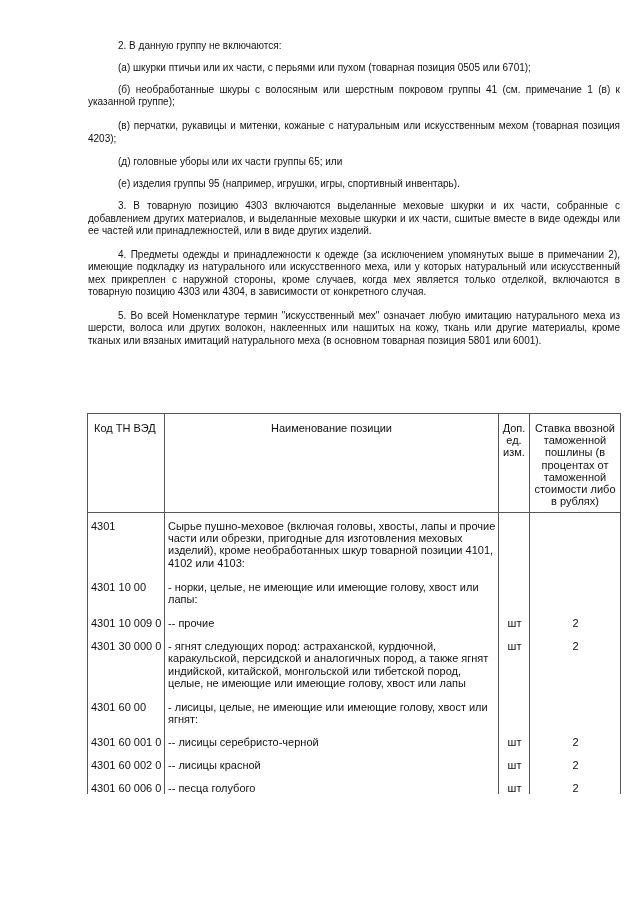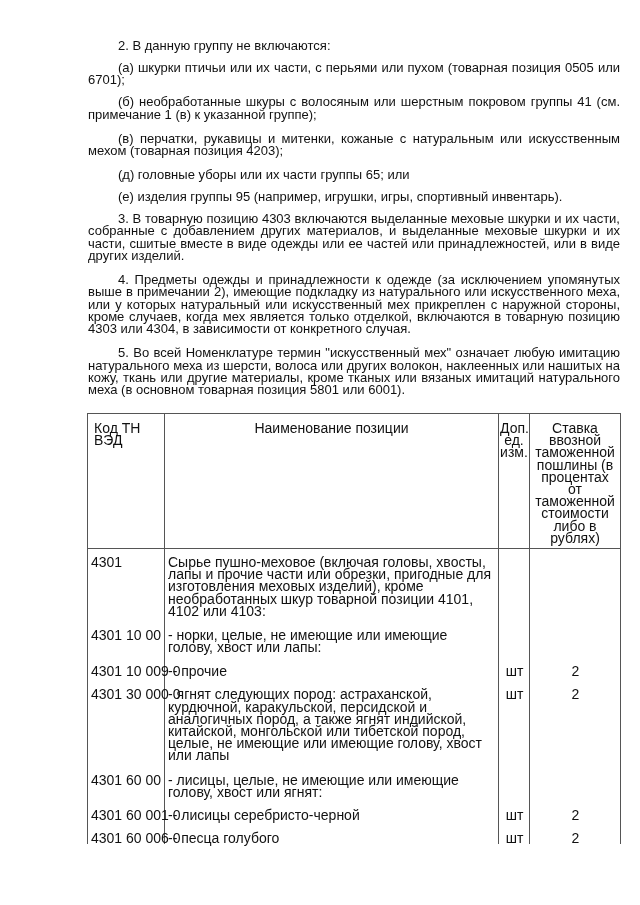--- a/index.html
+++ b/index.html
@@ -15,37 +15,37 @@
       font-family: "Liberation Sans", sans-serif;
       color: #111111;
     }
     .page {
       position: absolute;
       left: 88px;
       top: 40px;
       width: 532px;
     }
     .para {
-      font-size: 13px;
+      font-size: 10px;
       line-height: 12.4px;
       text-align: justify;
       text-indent: 30px;
       margin: 0 0 11.4px 0;
     }
     .para.tight {
       margin-bottom: 9.6px;
     }
     table.tnved {
       position: absolute;
       left: 87px;
       top: 413px;
       width: 533px;
       border-collapse: collapse;
       table-layout: fixed;
-      font-size: 14px;
+      font-size: 11px;
       line-height: 12.2px;
     }
     table.tnved col.c-code { width: 77px; }
     table.tnved col.c-name { width: 334px; }
     table.tnved col.c-unit { width: 31px; }
     table.tnved col.c-rate { width: 91px; }
     table.tnved th {
       font-weight: normal;
       vertical-align: top;
       padding: 8px 3px 4px 3px;
@@ -129,20 +129,26 @@
       <td class="name">- лисицы, целые, не имеющие или имеющие голову, хвост или ягнят:</td>
       <td class="unit"></td>
       <td class="rate"></td>
     </tr>
     <tr class="r">
       <td class="code">4301 60 001 0</td>
       <td class="name">-- лисицы серебристо-черной</td>
       <td class="unit">шт</td>
       <td class="rate">2</td>
     </tr>
+    <tr class="r">
+      <td class="code">4301 60 002 0</td>
+      <td class="name">-- лисицы красной</td>
+      <td class="unit">шт</td>
+      <td class="rate">2</td>
+    </tr>
     <tr>
       <td class="code">4301 60 006 0</td>
       <td class="name">-- песца голубого</td>
       <td class="unit">шт</td>
       <td class="rate">2</td>
     </tr>
   </tbody>
 </table>
 
 </body></html>

